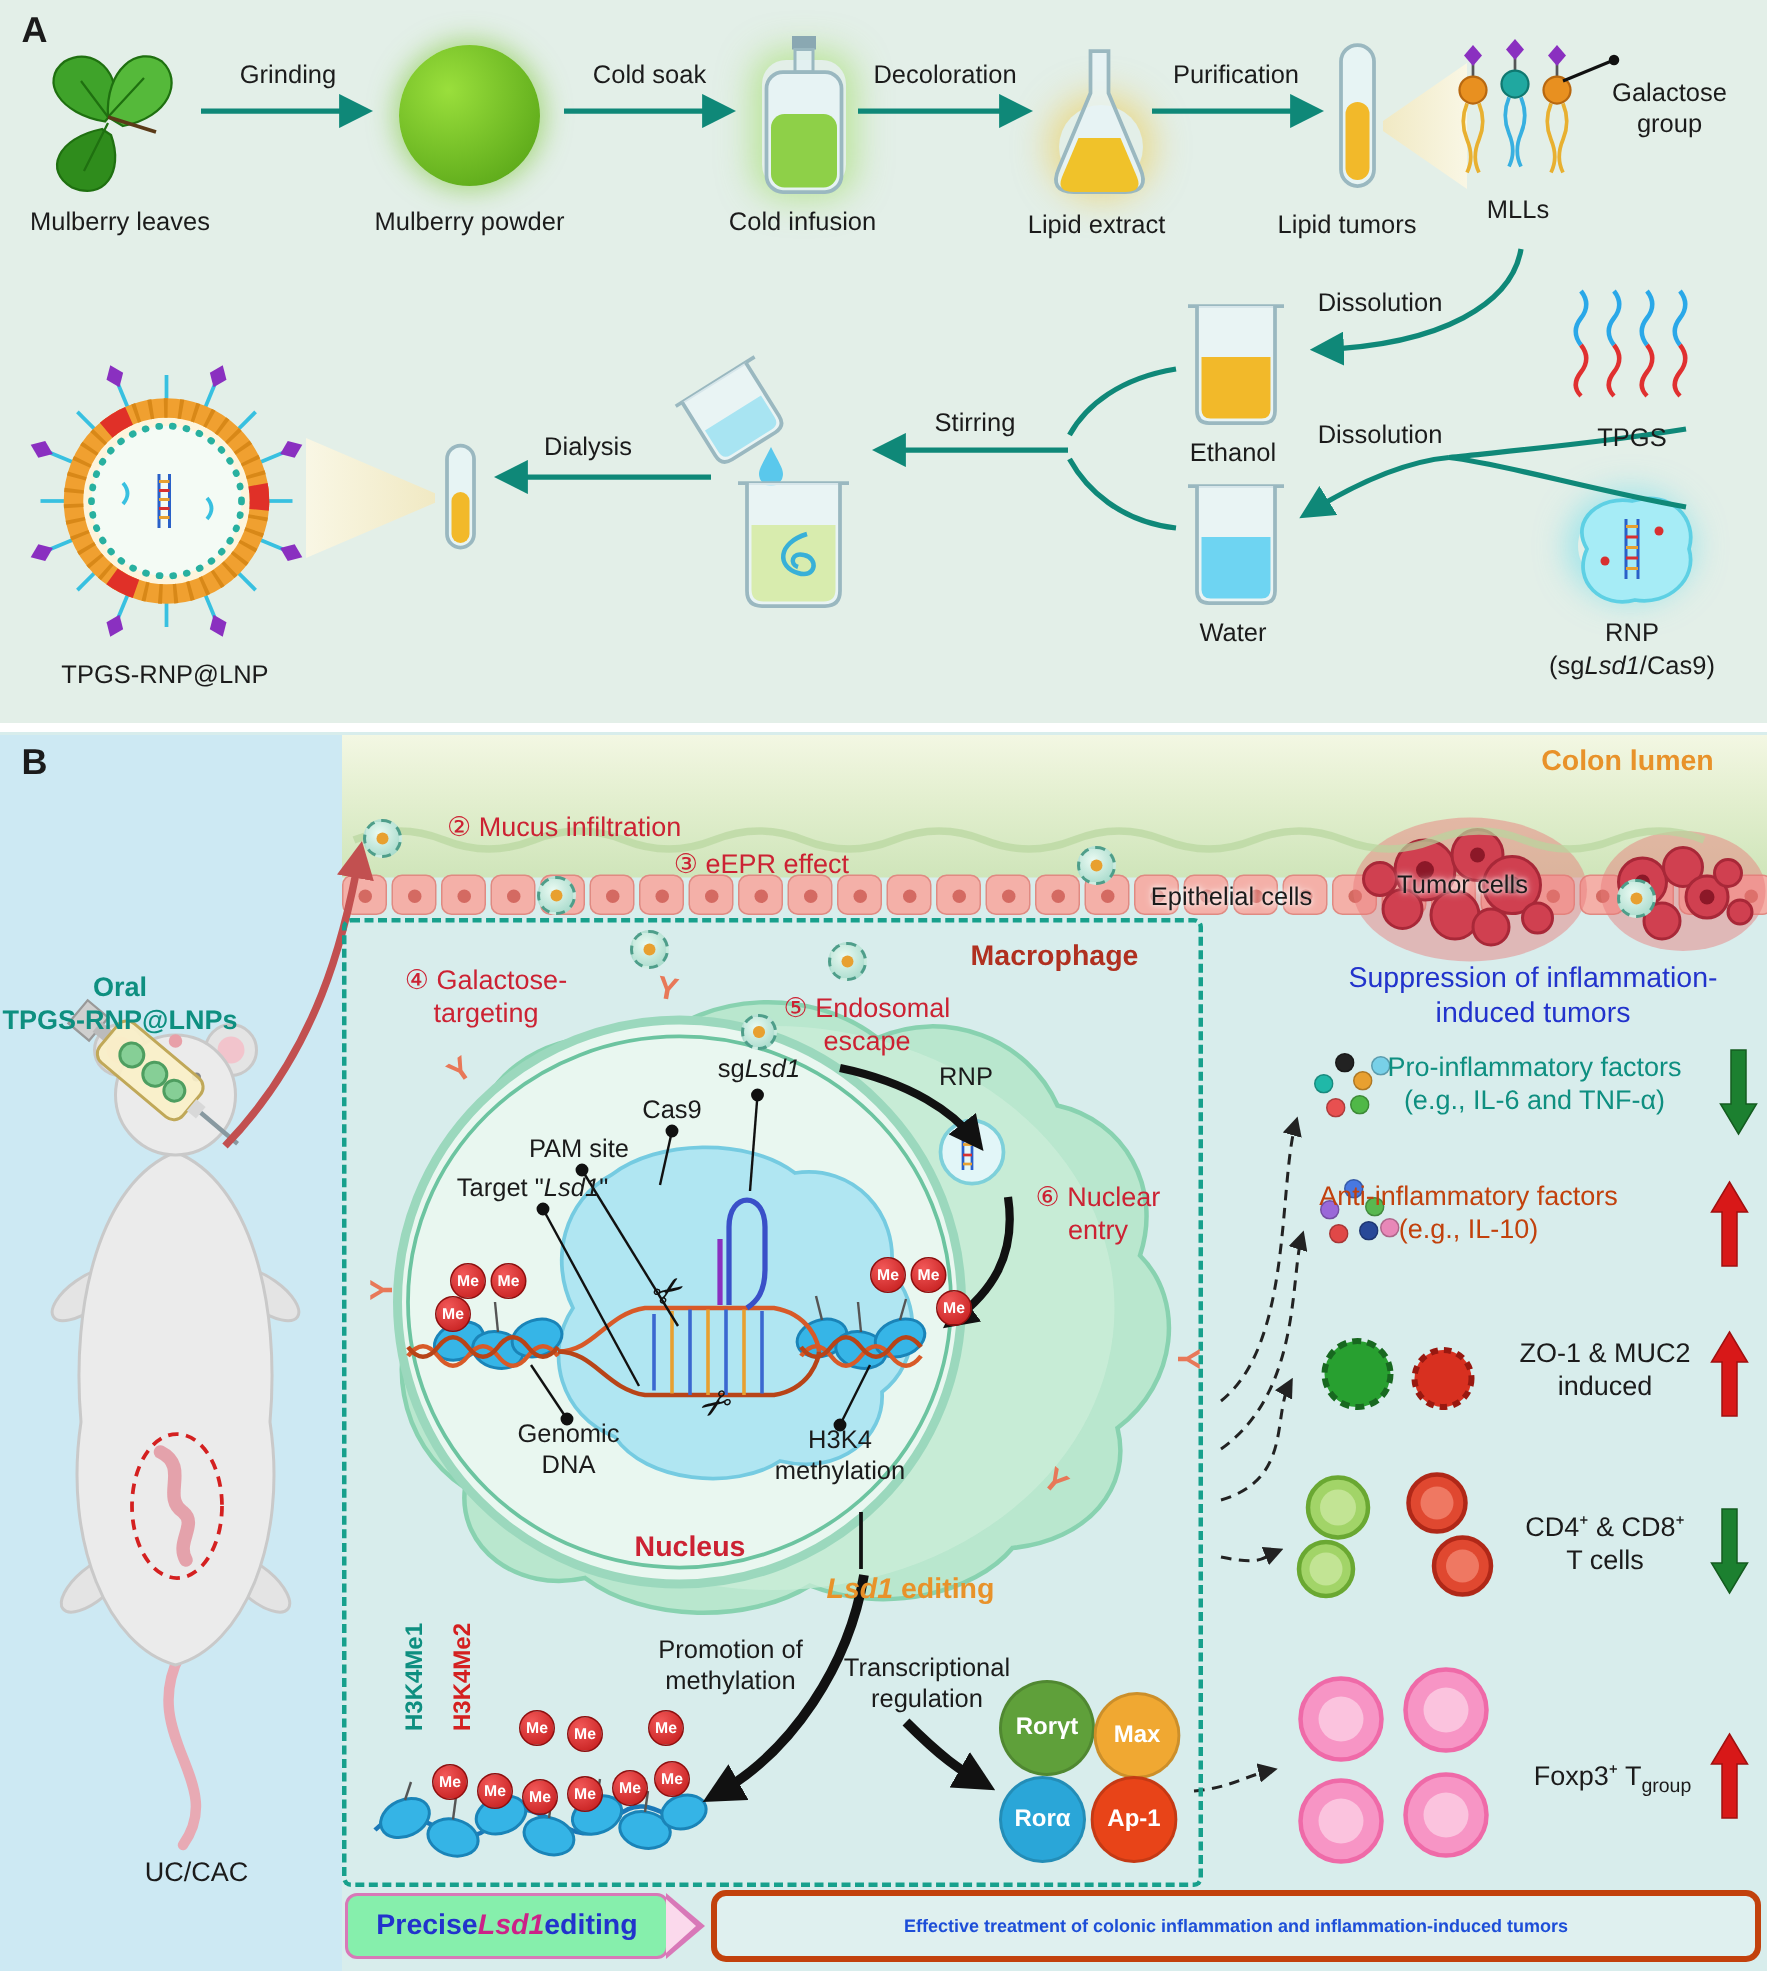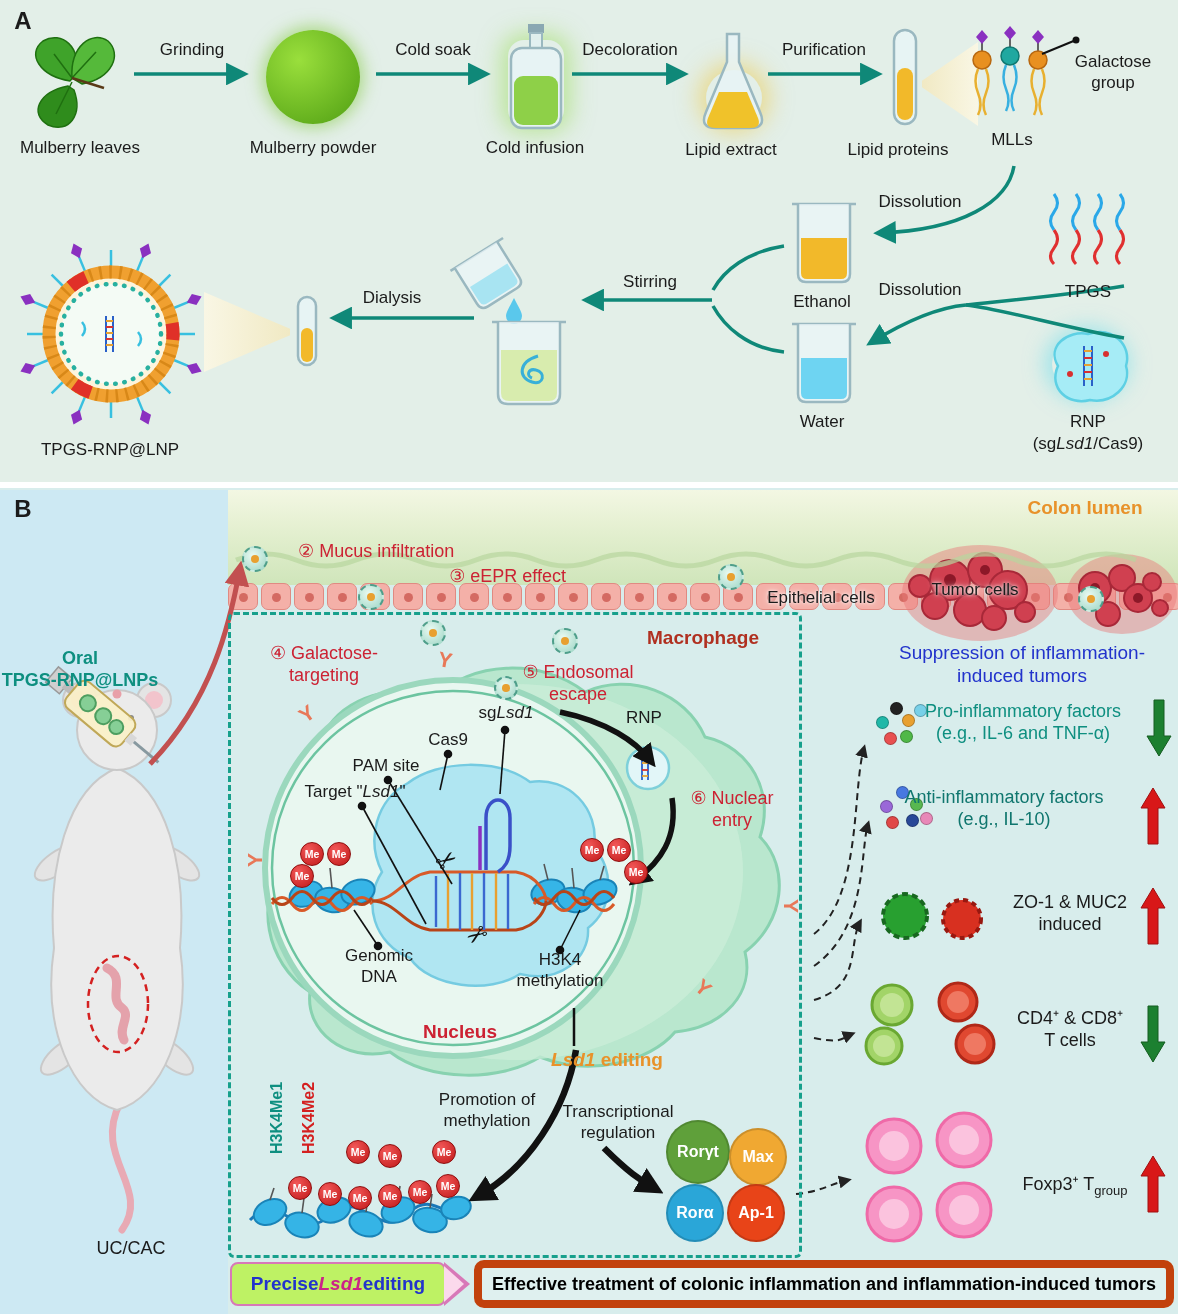--- a/index.html
+++ b/index.html
@@ -19,24 +19,24 @@
 .lnp{position:absolute;width:26px;height:26px;border-radius:50%;background:radial-gradient(circle at 40% 35%,#eafaf2,#9ed6c6);border:2px dashed #4e9e8a;z-index:5}
 .lnp::after{content:"";position:absolute;left:31%;top:31%;width:38%;height:38%;border-radius:50%;background:#e8a030}
 .cdot{position:absolute;border-radius:50%;z-index:6;border:1px solid rgba(0,0,0,.25)}
 .eprow{position:absolute;left:228px;top:583px;width:950px;height:28px;display:flex;gap:3px;z-index:2}
 .epcell{flex:0 0 30px;height:27px;background:#f4b0a8;border:1.5px solid #e08a82;border-radius:7px;position:relative}
 .epcell::after{content:"";position:absolute;left:50%;top:55%;width:9px;height:9px;margin:-4.5px;border-radius:50%;background:#d46a62}
 .macbox{position:absolute;left:228px;top:612px;width:574px;height:646px;border:3px dashed #17a08c;border-radius:6px;z-index:6;pointer-events:none}
 .glow{position:absolute;z-index:3}
 .scis{position:absolute;z-index:6;font-size:25px;color:#111}
 .recep{position:absolute;z-index:6;font-weight:bold;font-size:21px;color:#e87858}
-.pinkbox{position:absolute;left:230px;top:1262px;width:216px;height:44px;background:#bef264;border:2.5px solid #d878b8;border-radius:8px;z-index:7;display:flex;align-items:center;justify-content:center;font-size:19px;font-weight:bold}
+.pinkbox{position:absolute;left:230px;top:1262px;width:216px;height:44px;background:#86efac;border:2.5px solid #d878b8;border-radius:8px;z-index:7;display:flex;align-items:center;justify-content:center;font-size:19px;font-weight:bold}
 .tri-out{position:absolute;left:444px;top:1262px;width:0;height:0;border-top:22px solid transparent;border-bottom:22px solid transparent;border-left:26px solid #d878b8;z-index:7}
 .tri-in{position:absolute;left:444px;top:1266px;width:0;height:0;border-top:18px solid transparent;border-bottom:18px solid transparent;border-left:20px solid #fbd9ec;z-index:8}
-.rightbox{position:absolute;left:474px;top:1260px;width:700px;height:48px;border:8px solid #c2410c;border-radius:10px;z-index:7;display:flex;align-items:center;justify-content:center;font-size:18px;font-weight:bold;color:#000000;background:rgba(255,255,255,.18)}
+.rightbox{position:absolute;left:474px;top:1260px;width:700px;height:48px;border:4px solid #c2410c;border-radius:10px;z-index:7;display:flex;align-items:center;justify-content:center;font-size:12px;font-weight:bold;color:#1d4ed8;background:rgba(255,255,255,.18)}
 svg{position:absolute;overflow:visible}
 </style>
 </head>
 <body>
 
 <div id="root">
 
   <div class="panelA"></div>
   <div class="t b s24" style="left:8px;top:6px;width:30px">A</div>
 
@@ -235,21 +235,21 @@
   </svg>
 
   <div class="t" style="left:132px;top:40px;width:120px">Grinding</div>
   <div class="t" style="left:373px;top:40px;width:120px">Cold soak</div>
   <div class="t" style="left:568px;top:40px;width:124px">Decoloration</div>
   <div class="t" style="left:764px;top:40px;width:120px">Purification</div>
   <div class="t" style="left:0px;top:138px;width:160px">Mulberry leaves</div>
   <div class="t" style="left:233px;top:138px;width:160px">Mulberry powder</div>
   <div class="t" style="left:455px;top:138px;width:160px">Cold infusion</div>
   <div class="t" style="left:651px;top:140px;width:160px">Lipid extract</div>
-  <div class="t" style="left:818px;top:140px;width:160px">Lipid proteins</div>
+  <div class="t" style="left:818px;top:140px;width:160px">Lipid tumors</div>
   <div class="t" style="left:966px;top:130px;width:92px">MLLs</div>
   <div class="t" style="left:1050px;top:52px;width:126px">
     <div>Galactose</div>
     <div>group</div>
   </div>
   <div class="t" style="left:855px;top:192px;width:130px">Dissolution</div>
   <div class="t" style="left:855px;top:280px;width:130px">Dissolution</div>
   <div class="t" style="left:762px;top:292px;width:120px">Ethanol</div>
   <div class="t" style="left:762px;top:412px;width:120px">Water</div>
   <div class="t" style="left:1028px;top:282px;width:120px">TPGS</div>
@@ -591,21 +591,21 @@
     <div>regulation</div>
   </div>
   <div class="t s19 bluec" style="left:870px;top:641px;width:304px">
     <div>Suppression of inflammation-</div>
     <div>induced tumors</div>
   </div>
   <div class="t s18 teal" style="left:900px;top:701px;width:246px">
     <div>Pro-inflammatory factors</div>
     <div>(e.g., IL-6 and TNF-α)</div>
   </div>
-  <div class="t s18" style="left:881px;top:787px;width:246px;color:#0f766e">
+  <div class="t s18" style="left:856px;top:787px;width:246px;color:#c2410c">
     <div>Anti-inflammatory factors</div>
     <div>(e.g., IL-10)</div>
   </div>
   <div class="t s18" style="left:998px;top:892px;width:144px">
     <div>ZO-1 &amp; MUC2</div>
     <div>induced</div>
   </div>
   <div class="t s18" style="left:998px;top:1008px;width:144px">
     <div>CD4⁺ &amp; CD8⁺</div>
     <div>T cells</div>

